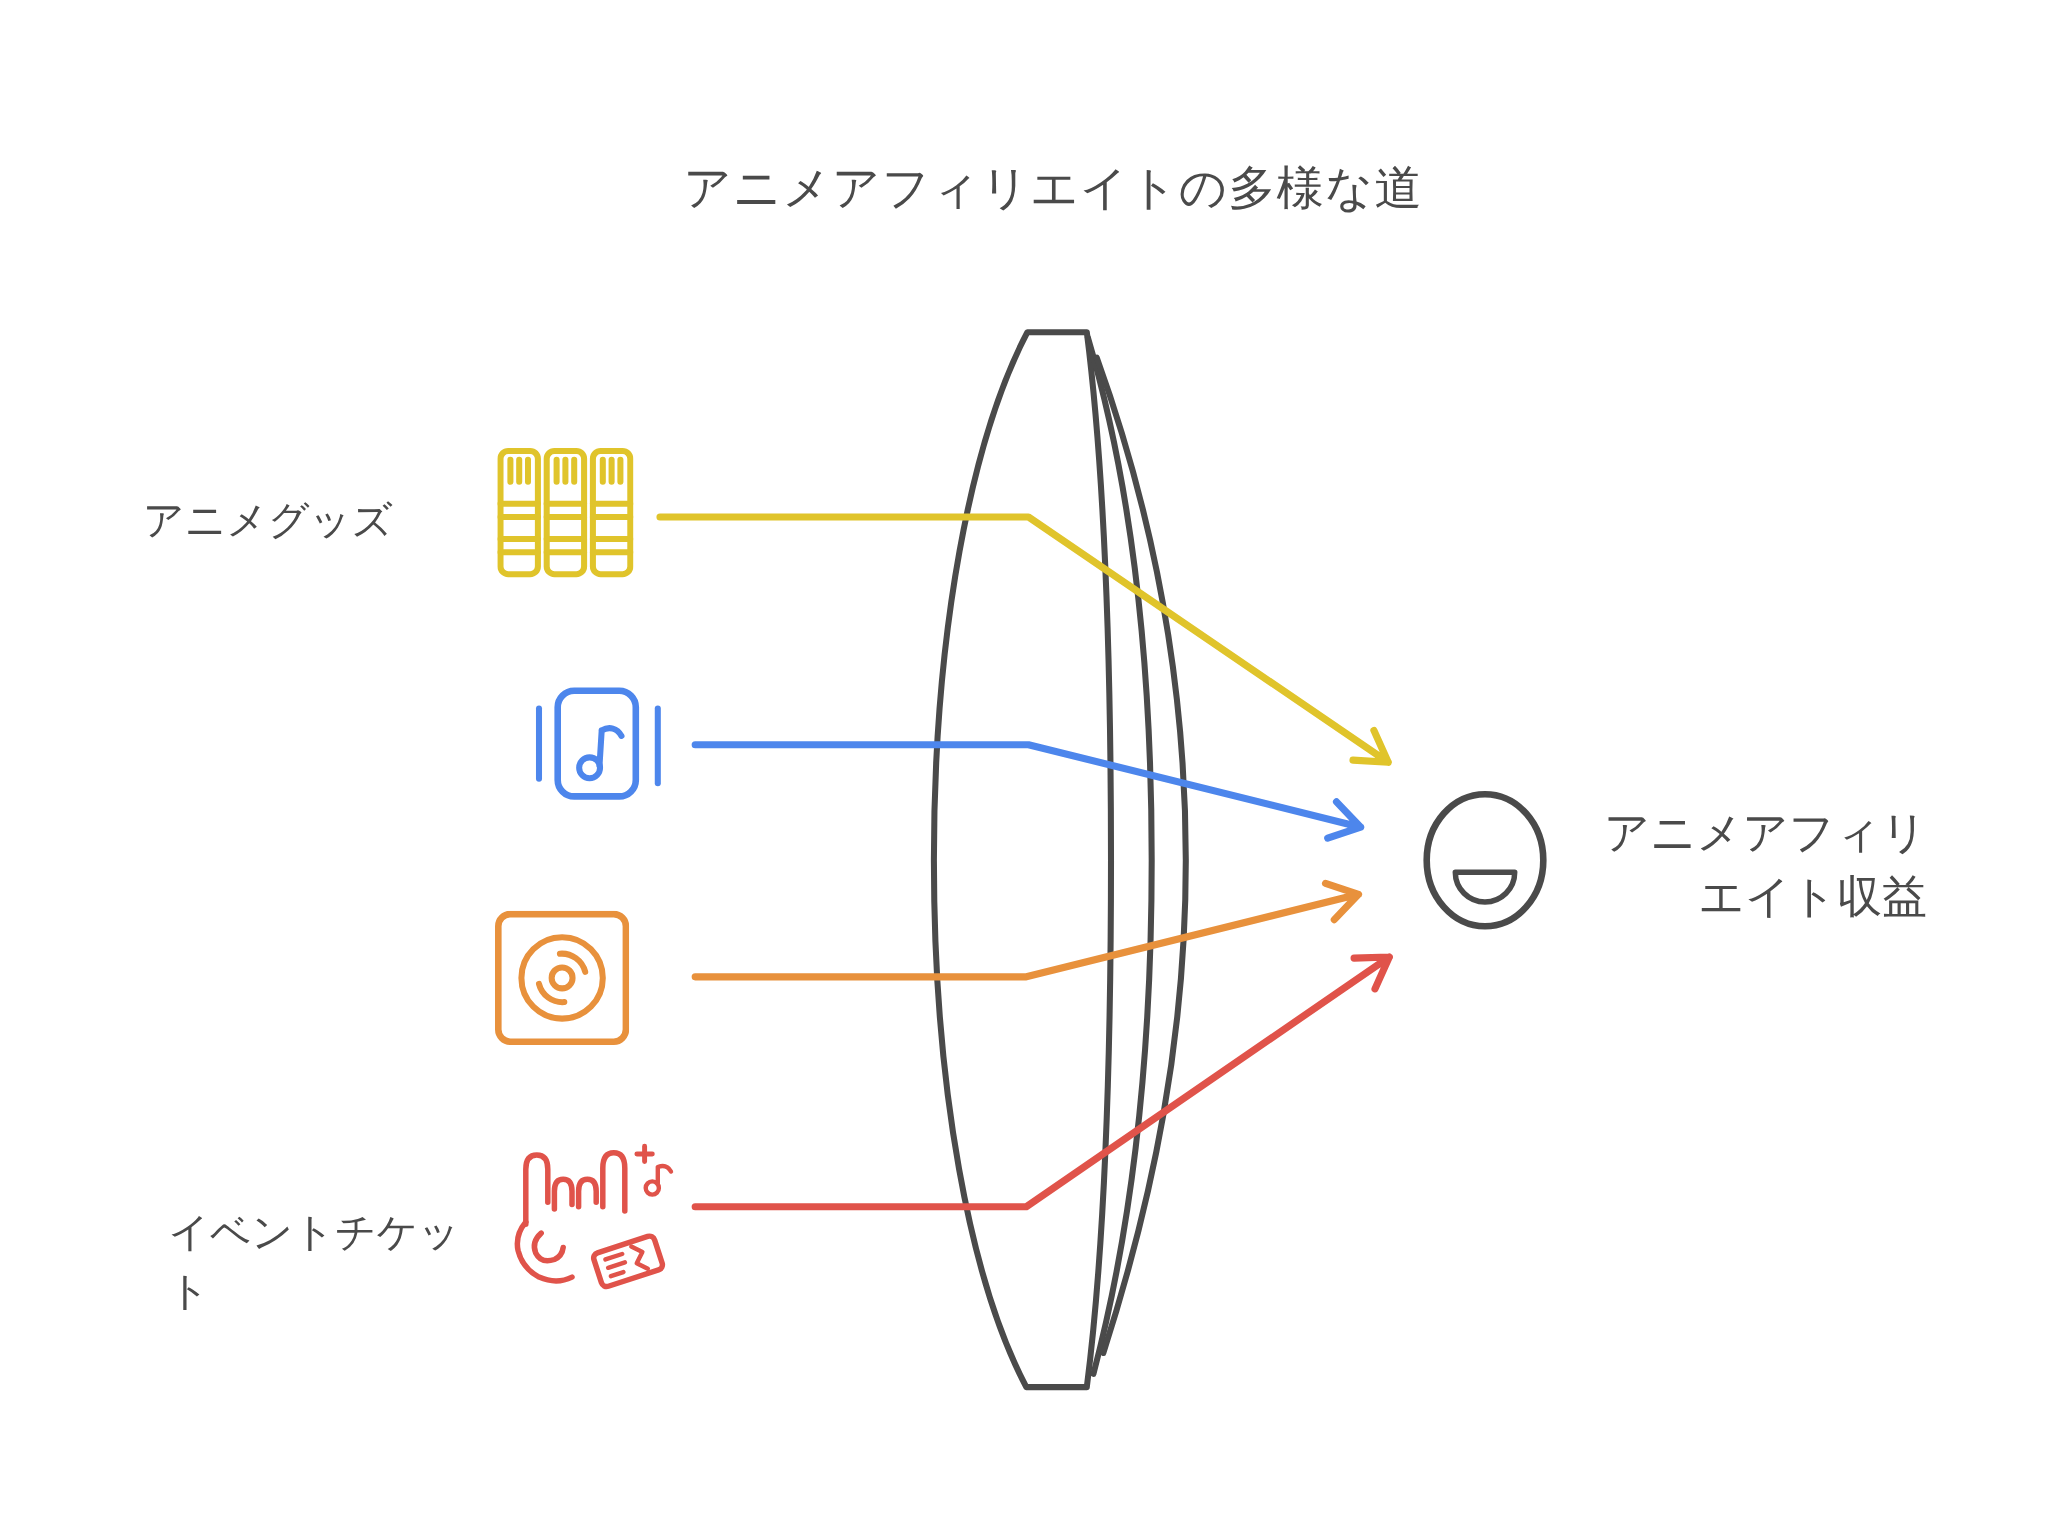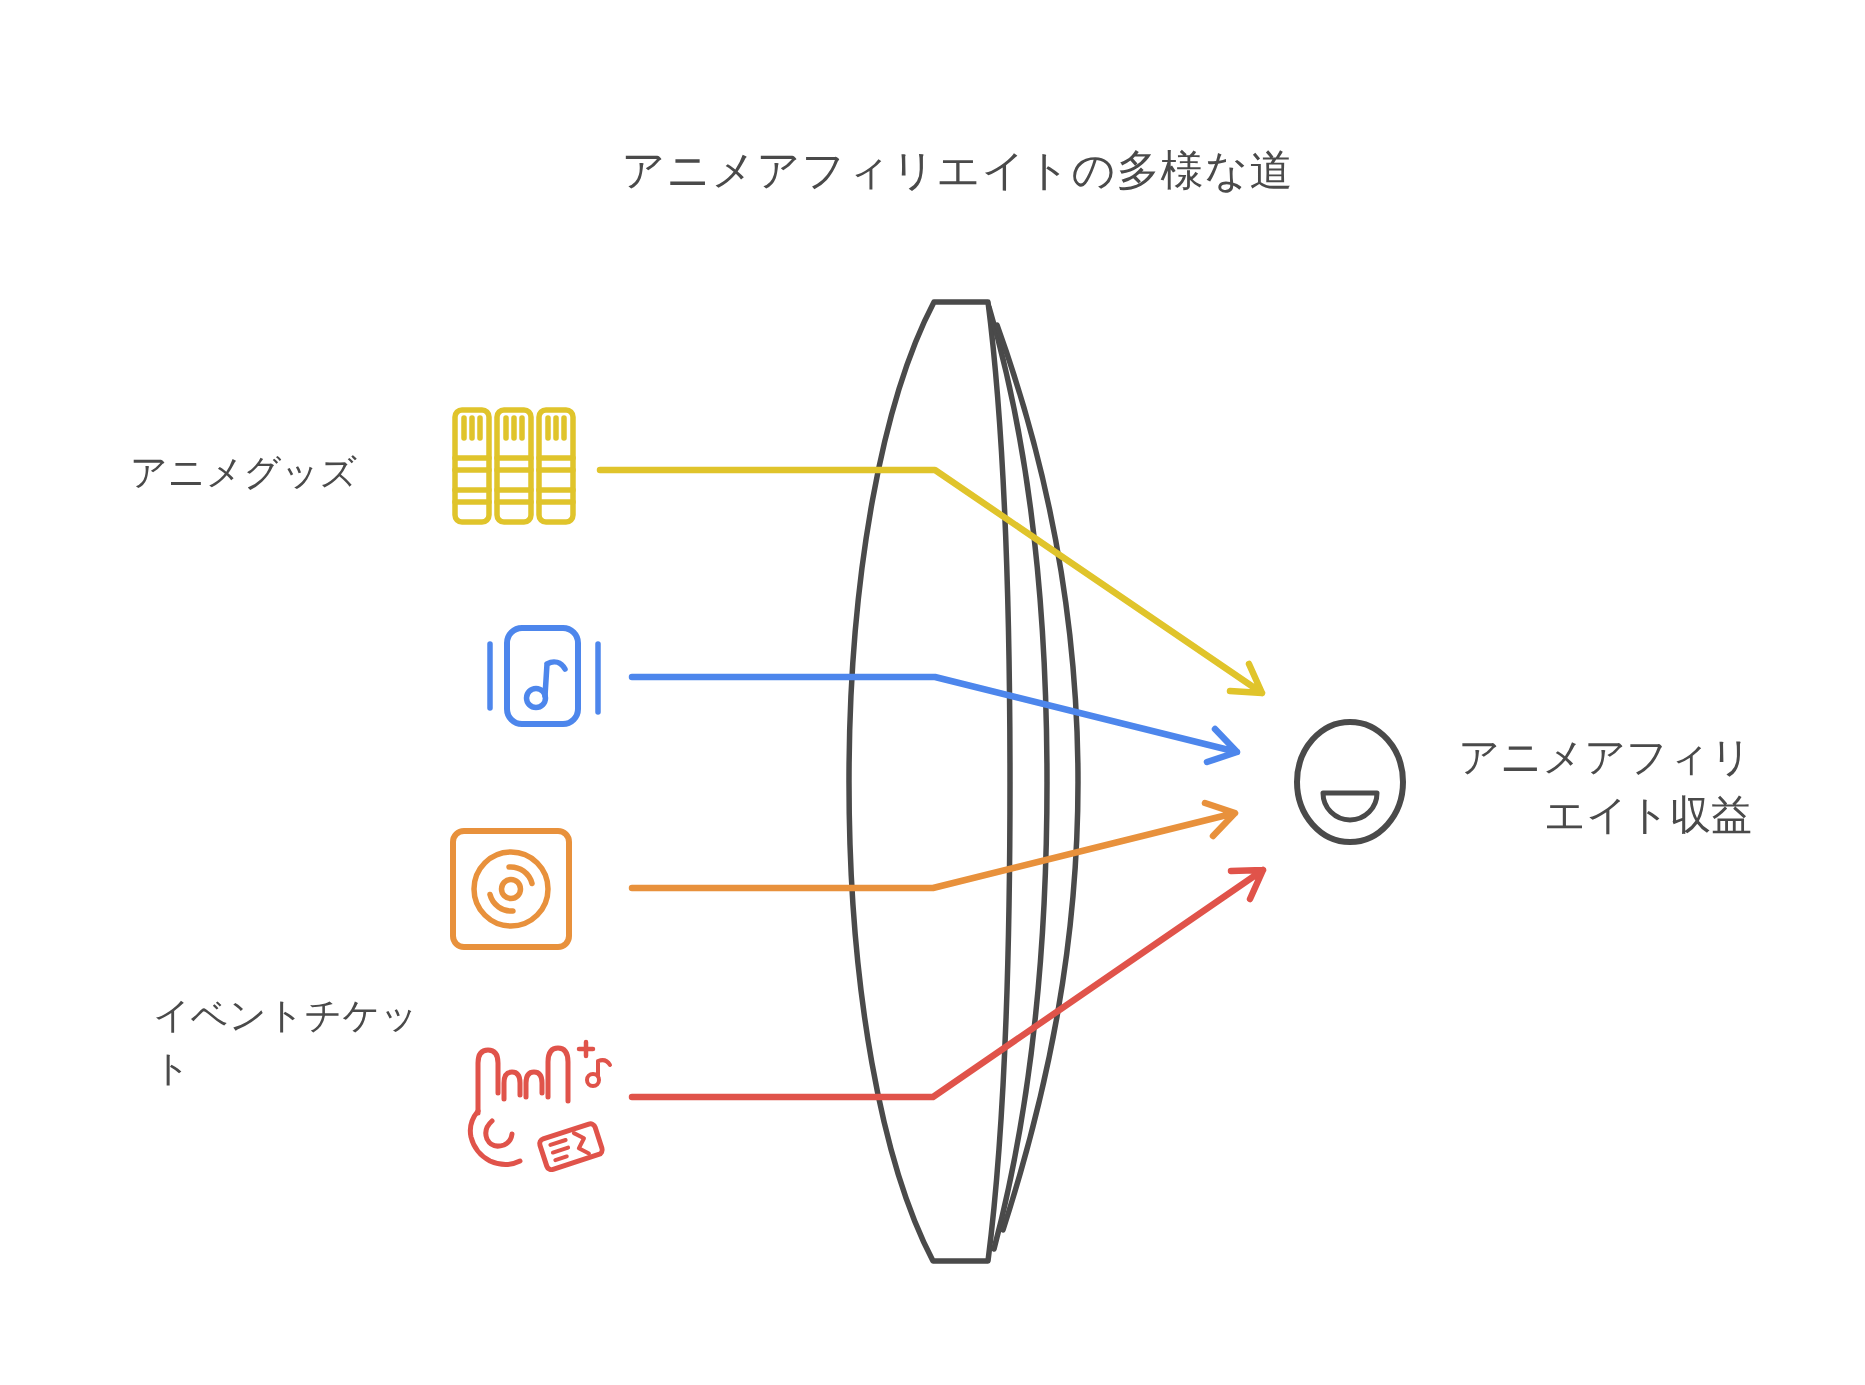--- a/index.html
+++ b/index.html
@@ -20,21 +20,21 @@
     margin-top:24px;
   }
   .src-label{
     font-size:37px;
     color:var(--ink);
     line-height:53px;
   }
   .lbl-1{left:130px;top:446px;width:303px;}
   .lbl-2{left:153px;top:620px;width:280px;}
   .lbl-3{left:95px;top:862px;width:338px;}
-  .lbl-4{left:153px;top:989px;width:280px;}
+  .lbl-4{left:153px;top:1094px;width:280px;}
   .result-label{
     left:1437px;top:728px;width:300px;
     text-align:right;
     font-size:41px;line-height:58px;
     color:var(--ink);
     margin-left:15px;
   }
   .layer{left:0;top:0;pointer-events:none;}
   .ln{fill:none;stroke-linecap:round;stroke-linejoin:round;}
   .stroke-ink{stroke:var(--ink);}

